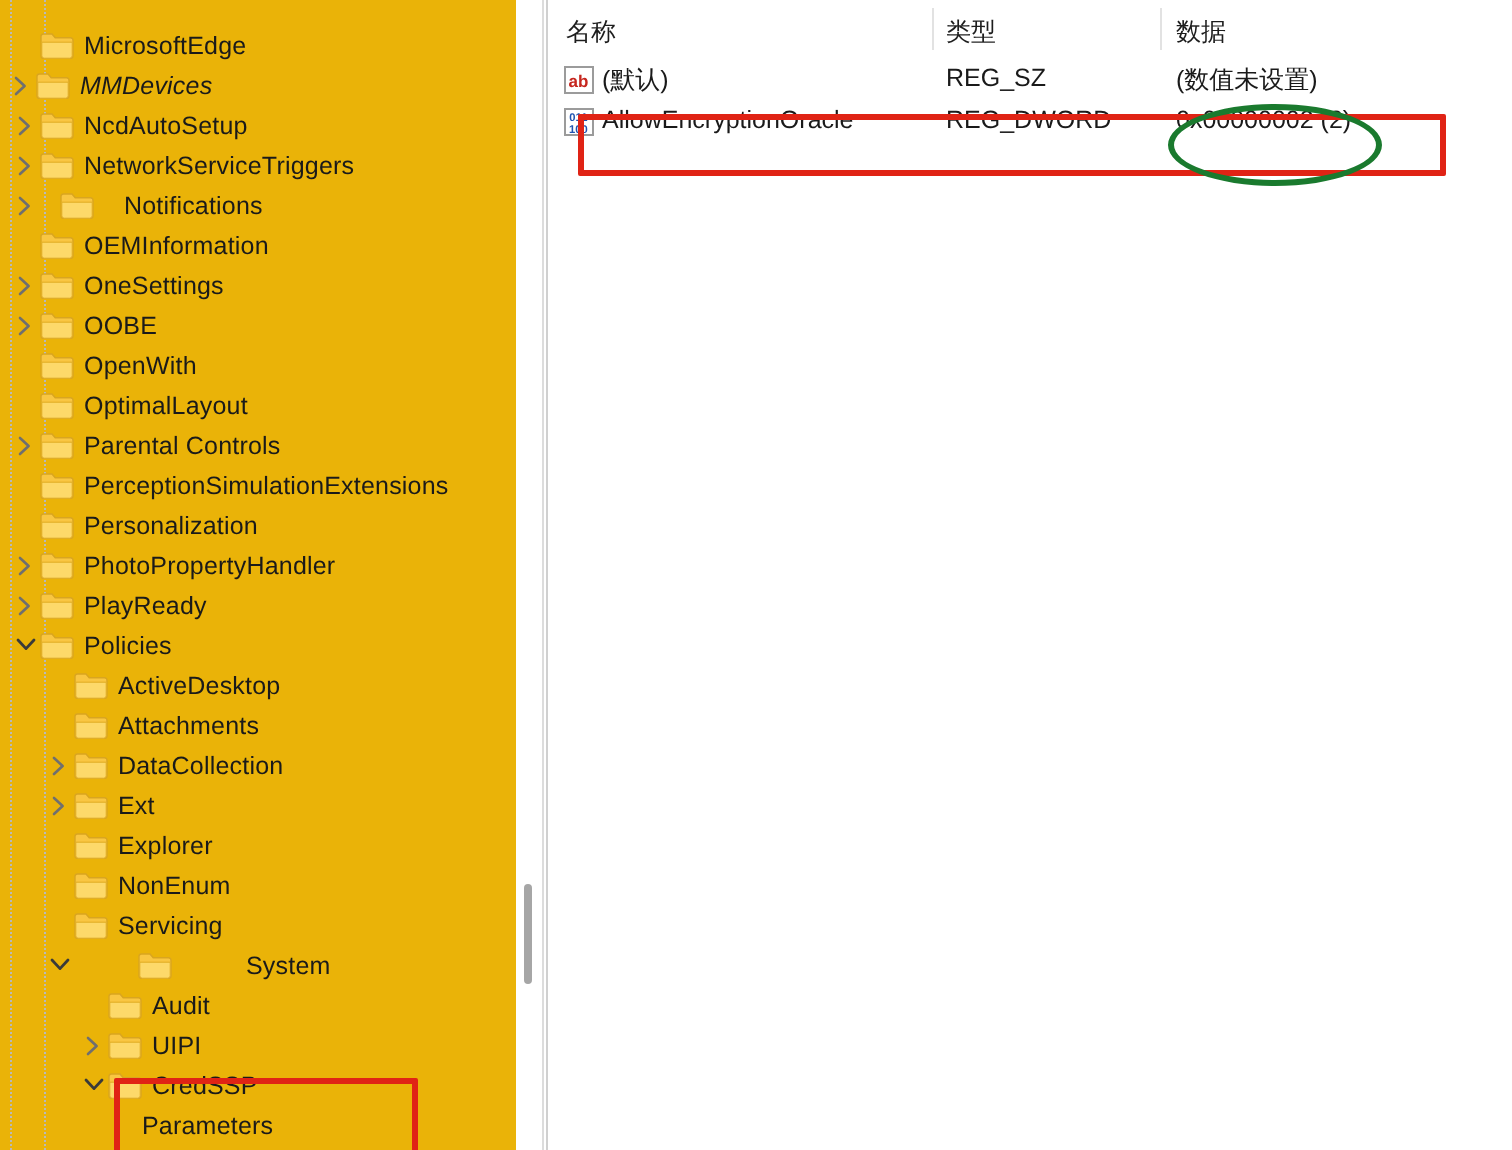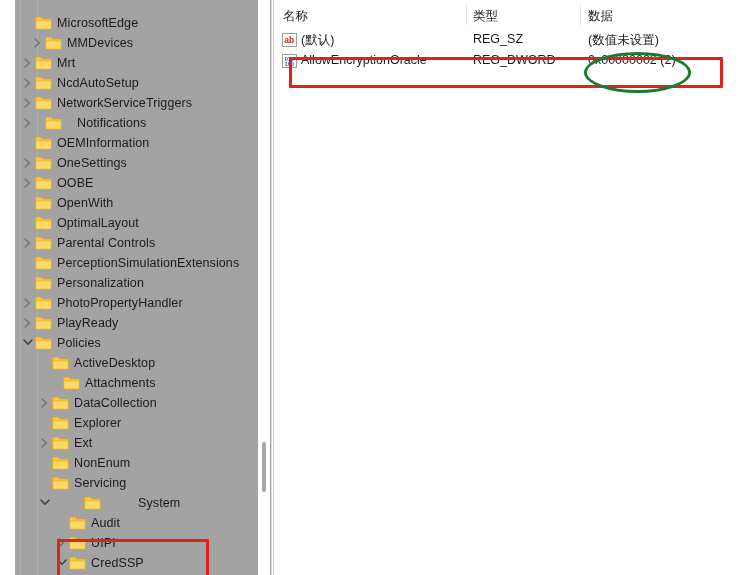--- a/index.html
+++ b/index.html
@@ -14,23 +14,22 @@
     position: relative;
     width: 756px; height: 575px;
     background: #ffffff;
   }
 
   
   #tree-pane {
     position: absolute;
     left: 0; top: 0;
     width: 258px; height: 575px;
-    background: #a3a3a3;
+    background: #eab308;
     overflow: hidden;
-    margin-left: 15px;
   }
   .tree-row {
     position: relative;
     height: 20px;
     display: flex;
     align-items: center;
     white-space: nowrap;
   }
   .twisty {
     width: 14px; height: 20px;
@@ -158,47 +157,33 @@
         <div class="tree-row" style="padding-left: 6px;">
           <span class="twisty"></span>
           <span class="folder">
             <svg width="17" height="14" viewBox="0 0 17 14">
               <path d="M0.5 2.2 A1.2 1.2 0 0 1 1.7 1 H6.0 L7.6 2.9 H15.3 A1.2 1.2 0 0 1 16.5 4.1 V12 A1.2 1.2 0 0 1 15.3 13.2 H1.7 A1.2 1.2 0 0 1 0.5 12 Z" fill="#f9c642" stroke="#d9a520" stroke-width="0.7"></path>
               <path d="M0.9 5.1 H16.1 V11.9 A1.2 1.2 0 0 1 14.9 13.1 H2.1 A1.2 1.2 0 0 1 0.9 11.9 Z" fill="#fdd96a" stroke="#e0ab22" stroke-width="0.5"></path>
             </svg>
           </span>
           <span class="node-label">MicrosoftEdge</span>
         </div>
-        <div class="tree-row" style="padding-left: 16px;">
+        <div class="tree-row" style="padding-left: 4px; font-style: italic;">
           <span class="twisty">
             <svg width="9" height="10" viewBox="0 0 9 10">
               <path d="M2 1 L6.3 5 L2 9" fill="none" stroke="#6f6f6f" stroke-width="1.3" stroke-linecap="round" stroke-linejoin="round"></path>
             </svg>
           </span>
           <span class="folder">
             <svg width="17" height="14" viewBox="0 0 17 14">
               <path d="M0.5 2.2 A1.2 1.2 0 0 1 1.7 1 H6.0 L7.6 2.9 H15.3 A1.2 1.2 0 0 1 16.5 4.1 V12 A1.2 1.2 0 0 1 15.3 13.2 H1.7 A1.2 1.2 0 0 1 0.5 12 Z" fill="#f9c642" stroke="#d9a520" stroke-width="0.7"></path>
               <path d="M0.9 5.1 H16.1 V11.9 A1.2 1.2 0 0 1 14.9 13.1 H2.1 A1.2 1.2 0 0 1 0.9 11.9 Z" fill="#fdd96a" stroke="#e0ab22" stroke-width="0.5"></path>
             </svg>
           </span>
           <span class="node-label">MMDevices</span>
-        </div>
-        <div class="tree-row" style="padding-left: 6px;">
-          <span class="twisty">
-            <svg width="9" height="10" viewBox="0 0 9 10">
-              <path d="M2 1 L6.3 5 L2 9" fill="none" stroke="#6f6f6f" stroke-width="1.3" stroke-linecap="round" stroke-linejoin="round"></path>
-            </svg>
-          </span>
-          <span class="folder">
-            <svg width="17" height="14" viewBox="0 0 17 14">
-              <path d="M0.5 2.2 A1.2 1.2 0 0 1 1.7 1 H6.0 L7.6 2.9 H15.3 A1.2 1.2 0 0 1 16.5 4.1 V12 A1.2 1.2 0 0 1 15.3 13.2 H1.7 A1.2 1.2 0 0 1 0.5 12 Z" fill="#f9c642" stroke="#d9a520" stroke-width="0.7"></path>
-              <path d="M0.9 5.1 H16.1 V11.9 A1.2 1.2 0 0 1 14.9 13.1 H2.1 A1.2 1.2 0 0 1 0.9 11.9 Z" fill="#fdd96a" stroke="#e0ab22" stroke-width="0.5"></path>
-            </svg>
-          </span>
-          <span class="node-label">Mrt</span>
         </div>
         <div class="tree-row" style="padding-left: 6px;">
           <span class="twisty">
             <svg width="9" height="10" viewBox="0 0 9 10">
               <path d="M2 1 L6.3 5 L2 9" fill="none" stroke="#6f6f6f" stroke-width="1.3" stroke-linecap="round" stroke-linejoin="round"></path>
             </svg>
           </span>
           <span class="folder">
             <svg width="17" height="14" viewBox="0 0 17 14">
               <path d="M0.5 2.2 A1.2 1.2 0 0 1 1.7 1 H6.0 L7.6 2.9 H15.3 A1.2 1.2 0 0 1 16.5 4.1 V12 A1.2 1.2 0 0 1 15.3 13.2 H1.7 A1.2 1.2 0 0 1 0.5 12 Z" fill="#f9c642" stroke="#d9a520" stroke-width="0.7"></path>
@@ -372,21 +357,21 @@
         <div class="tree-row" style="padding-left: 23px;">
           <span class="twisty"></span>
           <span class="folder">
             <svg width="17" height="14" viewBox="0 0 17 14">
               <path d="M0.5 2.2 A1.2 1.2 0 0 1 1.7 1 H6.0 L7.6 2.9 H15.3 A1.2 1.2 0 0 1 16.5 4.1 V12 A1.2 1.2 0 0 1 15.3 13.2 H1.7 A1.2 1.2 0 0 1 0.5 12 Z" fill="#f9c642" stroke="#d9a520" stroke-width="0.7"></path>
               <path d="M0.9 5.1 H16.1 V11.9 A1.2 1.2 0 0 1 14.9 13.1 H2.1 A1.2 1.2 0 0 1 0.9 11.9 Z" fill="#fdd96a" stroke="#e0ab22" stroke-width="0.5"></path>
             </svg>
           </span>
           <span class="node-label">ActiveDesktop</span>
         </div>
-        <div class="tree-row" style="padding-left: 34px;">
+        <div class="tree-row" style="padding-left: 23px;">
           <span class="twisty"></span>
           <span class="folder">
             <svg width="17" height="14" viewBox="0 0 17 14">
               <path d="M0.5 2.2 A1.2 1.2 0 0 1 1.7 1 H6.0 L7.6 2.9 H15.3 A1.2 1.2 0 0 1 16.5 4.1 V12 A1.2 1.2 0 0 1 15.3 13.2 H1.7 A1.2 1.2 0 0 1 0.5 12 Z" fill="#f9c642" stroke="#d9a520" stroke-width="0.7"></path>
               <path d="M0.9 5.1 H16.1 V11.9 A1.2 1.2 0 0 1 14.9 13.1 H2.1 A1.2 1.2 0 0 1 0.9 11.9 Z" fill="#fdd96a" stroke="#e0ab22" stroke-width="0.5"></path>
             </svg>
           </span>
           <span class="node-label">Attachments</span>
         </div>
         <div class="tree-row" style="padding-left: 23px;">
@@ -397,42 +382,42 @@
           </span>
           <span class="folder">
             <svg width="17" height="14" viewBox="0 0 17 14">
               <path d="M0.5 2.2 A1.2 1.2 0 0 1 1.7 1 H6.0 L7.6 2.9 H15.3 A1.2 1.2 0 0 1 16.5 4.1 V12 A1.2 1.2 0 0 1 15.3 13.2 H1.7 A1.2 1.2 0 0 1 0.5 12 Z" fill="#f9c642" stroke="#d9a520" stroke-width="0.7"></path>
               <path d="M0.9 5.1 H16.1 V11.9 A1.2 1.2 0 0 1 14.9 13.1 H2.1 A1.2 1.2 0 0 1 0.9 11.9 Z" fill="#fdd96a" stroke="#e0ab22" stroke-width="0.5"></path>
             </svg>
           </span>
           <span class="node-label">DataCollection</span>
         </div>
         <div class="tree-row" style="padding-left: 23px;">
+          <span class="twisty">
+            <svg width="9" height="10" viewBox="0 0 9 10">
+              <path d="M2 1 L6.3 5 L2 9" fill="none" stroke="#6f6f6f" stroke-width="1.3" stroke-linecap="round" stroke-linejoin="round"></path>
+            </svg>
+          </span>
+          <span class="folder">
+            <svg width="17" height="14" viewBox="0 0 17 14">
+              <path d="M0.5 2.2 A1.2 1.2 0 0 1 1.7 1 H6.0 L7.6 2.9 H15.3 A1.2 1.2 0 0 1 16.5 4.1 V12 A1.2 1.2 0 0 1 15.3 13.2 H1.7 A1.2 1.2 0 0 1 0.5 12 Z" fill="#f9c642" stroke="#d9a520" stroke-width="0.7"></path>
+              <path d="M0.9 5.1 H16.1 V11.9 A1.2 1.2 0 0 1 14.9 13.1 H2.1 A1.2 1.2 0 0 1 0.9 11.9 Z" fill="#fdd96a" stroke="#e0ab22" stroke-width="0.5"></path>
+            </svg>
+          </span>
+          <span class="node-label">Ext</span>
+        </div>
+        <div class="tree-row" style="padding-left: 23px;">
           <span class="twisty"></span>
           <span class="folder">
             <svg width="17" height="14" viewBox="0 0 17 14">
               <path d="M0.5 2.2 A1.2 1.2 0 0 1 1.7 1 H6.0 L7.6 2.9 H15.3 A1.2 1.2 0 0 1 16.5 4.1 V12 A1.2 1.2 0 0 1 15.3 13.2 H1.7 A1.2 1.2 0 0 1 0.5 12 Z" fill="#f9c642" stroke="#d9a520" stroke-width="0.7"></path>
               <path d="M0.9 5.1 H16.1 V11.9 A1.2 1.2 0 0 1 14.9 13.1 H2.1 A1.2 1.2 0 0 1 0.9 11.9 Z" fill="#fdd96a" stroke="#e0ab22" stroke-width="0.5"></path>
             </svg>
           </span>
           <span class="node-label">Explorer</span>
-        </div>
-        <div class="tree-row" style="padding-left: 23px;">
-          <span class="twisty">
-            <svg width="9" height="10" viewBox="0 0 9 10">
-              <path d="M2 1 L6.3 5 L2 9" fill="none" stroke="#6f6f6f" stroke-width="1.3" stroke-linecap="round" stroke-linejoin="round"></path>
-            </svg>
-          </span>
-          <span class="folder">
-            <svg width="17" height="14" viewBox="0 0 17 14">
-              <path d="M0.5 2.2 A1.2 1.2 0 0 1 1.7 1 H6.0 L7.6 2.9 H15.3 A1.2 1.2 0 0 1 16.5 4.1 V12 A1.2 1.2 0 0 1 15.3 13.2 H1.7 A1.2 1.2 0 0 1 0.5 12 Z" fill="#f9c642" stroke="#d9a520" stroke-width="0.7"></path>
-              <path d="M0.9 5.1 H16.1 V11.9 A1.2 1.2 0 0 1 14.9 13.1 H2.1 A1.2 1.2 0 0 1 0.9 11.9 Z" fill="#fdd96a" stroke="#e0ab22" stroke-width="0.5"></path>
-            </svg>
-          </span>
-          <span class="node-label">Ext</span>
         </div>
         <div class="tree-row" style="padding-left: 23px;">
           <span class="twisty"></span>
           <span class="folder">
             <svg width="17" height="14" viewBox="0 0 17 14">
               <path d="M0.5 2.2 A1.2 1.2 0 0 1 1.7 1 H6.0 L7.6 2.9 H15.3 A1.2 1.2 0 0 1 16.5 4.1 V12 A1.2 1.2 0 0 1 15.3 13.2 H1.7 A1.2 1.2 0 0 1 0.5 12 Z" fill="#f9c642" stroke="#d9a520" stroke-width="0.7"></path>
               <path d="M0.9 5.1 H16.1 V11.9 A1.2 1.2 0 0 1 14.9 13.1 H2.1 A1.2 1.2 0 0 1 0.9 11.9 Z" fill="#fdd96a" stroke="#e0ab22" stroke-width="0.5"></path>
             </svg>
           </span>
           <span class="node-label">NonEnum</span>

